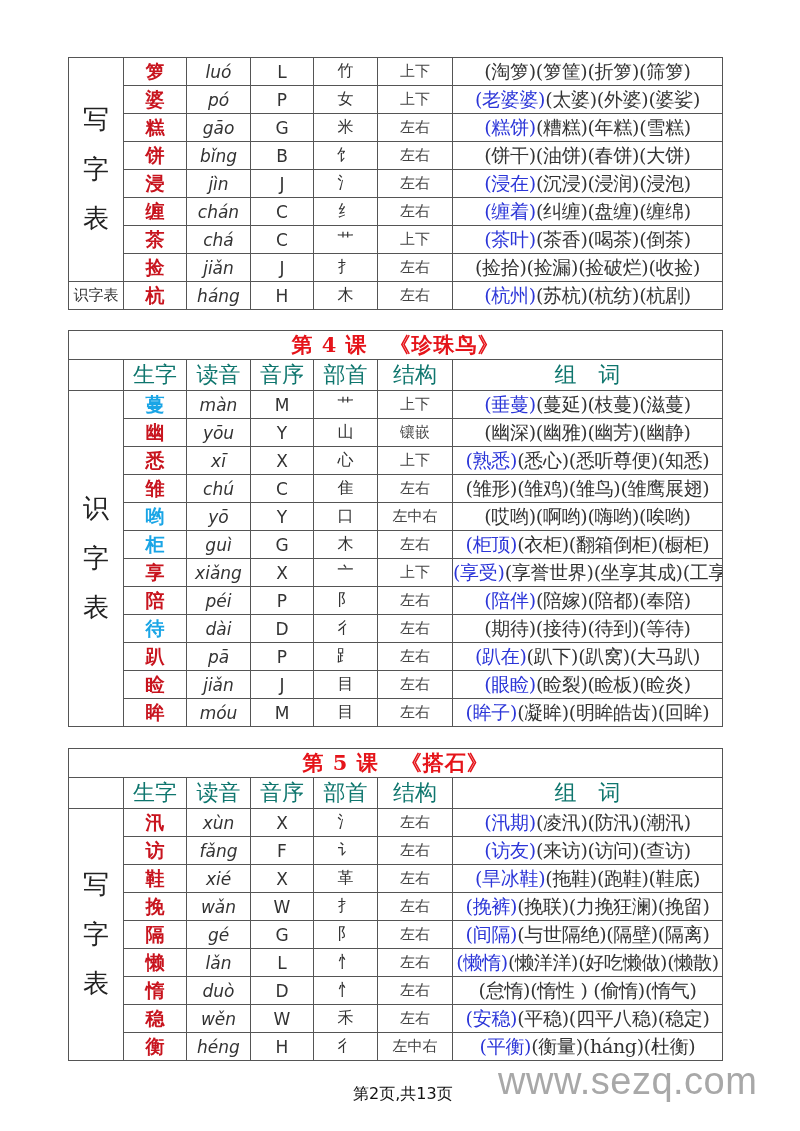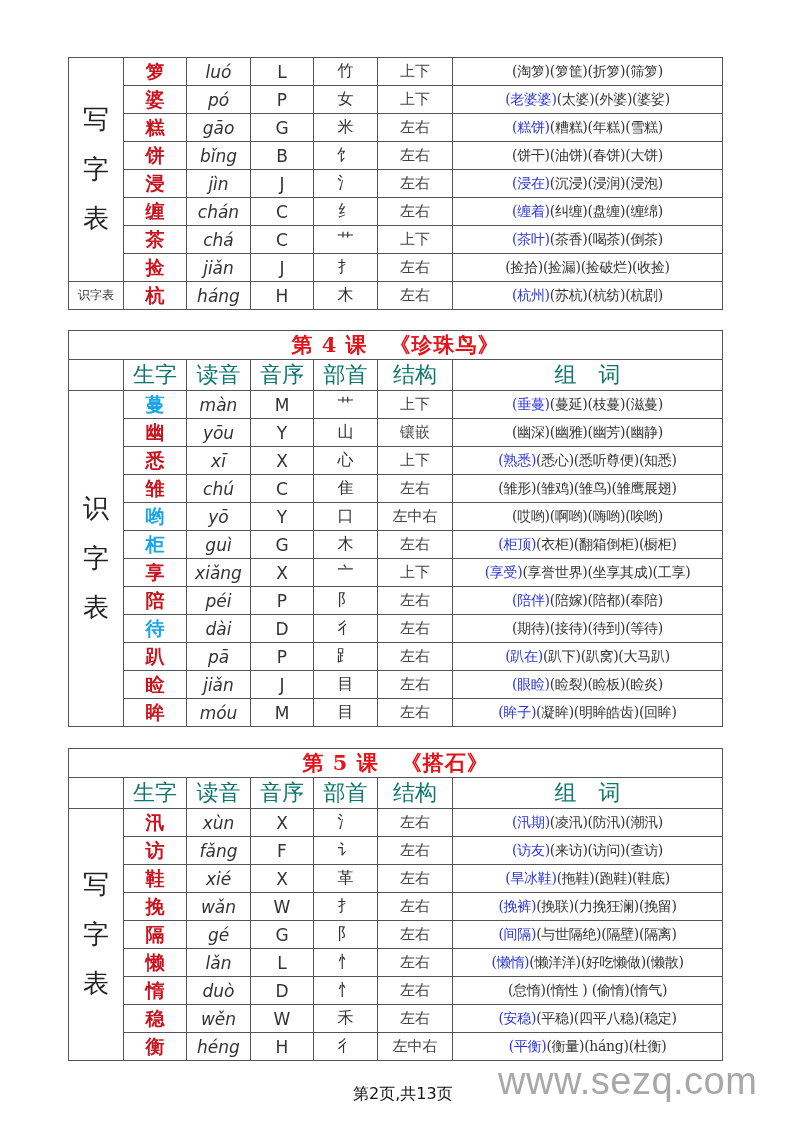--- a/index.html
+++ b/index.html
@@ -4,29 +4,29 @@
 <style>
   html, body { margin: 0; padding: 0; background: #ffffff; }
   body { width: 800px; height: 1131px; position: relative; overflow: hidden;
          font-family: "DejaVu Serif", "Liberation Serif", serif; color: #222; }
   table.lesson { position: absolute; left: 68px; width: 654px; border-collapse: collapse; table-layout: fixed; }
   table.lesson td, table.lesson th { border: 1px solid #555; padding: 0; text-align: center; vertical-align: middle; height: 27px; overflow: hidden; white-space: nowrap; }
   col.c0 { width: 55px; } col.c1 { width: 63px; } col.c2 { width: 64px; } col.c3 { width: 63px; }
   col.c4 { width: 64px; } col.c5 { width: 75px; } col.c6 { width: 270px; }
   .side { font-size: 26px; line-height: 1.9; color: #222; font-weight: normal; writing-mode: horizontal-tb; }
   .side span { display: block; }
-  .side-small { font-size: 12px; color: #333; }
+  .side-small { font-size: 15px; color: #333; }
   .char { font-size: 19px; font-weight: bold; }
   .char.red { color: #c8141e; }
   .char.cyan { color: #19a5e6; }
   .pinyin { font-family: "DejaVu Sans", "Liberation Sans", sans-serif; font-size: 17px; color: #333; font-style: italic; }
   .order { font-family: "DejaVu Sans", "Liberation Sans", sans-serif; font-size: 17px; color: #333; }
   .radical { font-size: 16px; color: #333; }
   .structure { font-size: 15px; color: #444; }
-  .words { font-size: 14px; color: #333; letter-spacing: -0.3px; }
+  .words { font-size: 19px; color: #333; letter-spacing: -0.3px; }
   .words .hl { color: #2b35d8; }
   .lesson-title td { height: 34px; font-size: 21px; font-weight: bold; color: #e5141a; letter-spacing: 1px; margin-top: 6px; }
   .head-row th { font-size: 22px; font-weight: normal; color: #0f766e; height: 27px; }
   #t1 { top: 57px; }
   #t2 { top: 330px; }
   #t3 { top: 748px; }
   .footer { position: absolute; left: 353px; top: 1084px; font-family: "DejaVu Sans", "Liberation Sans", sans-serif; font-size: 16px; color: #111; }
   .watermark { position: absolute; left: 498px; top: 1060px; font-family: "Liberation Sans", "DejaVu Sans", sans-serif; font-size: 38px; color: #a8a8a8; letter-spacing: 0.5px; }
 </style>
 </head>

